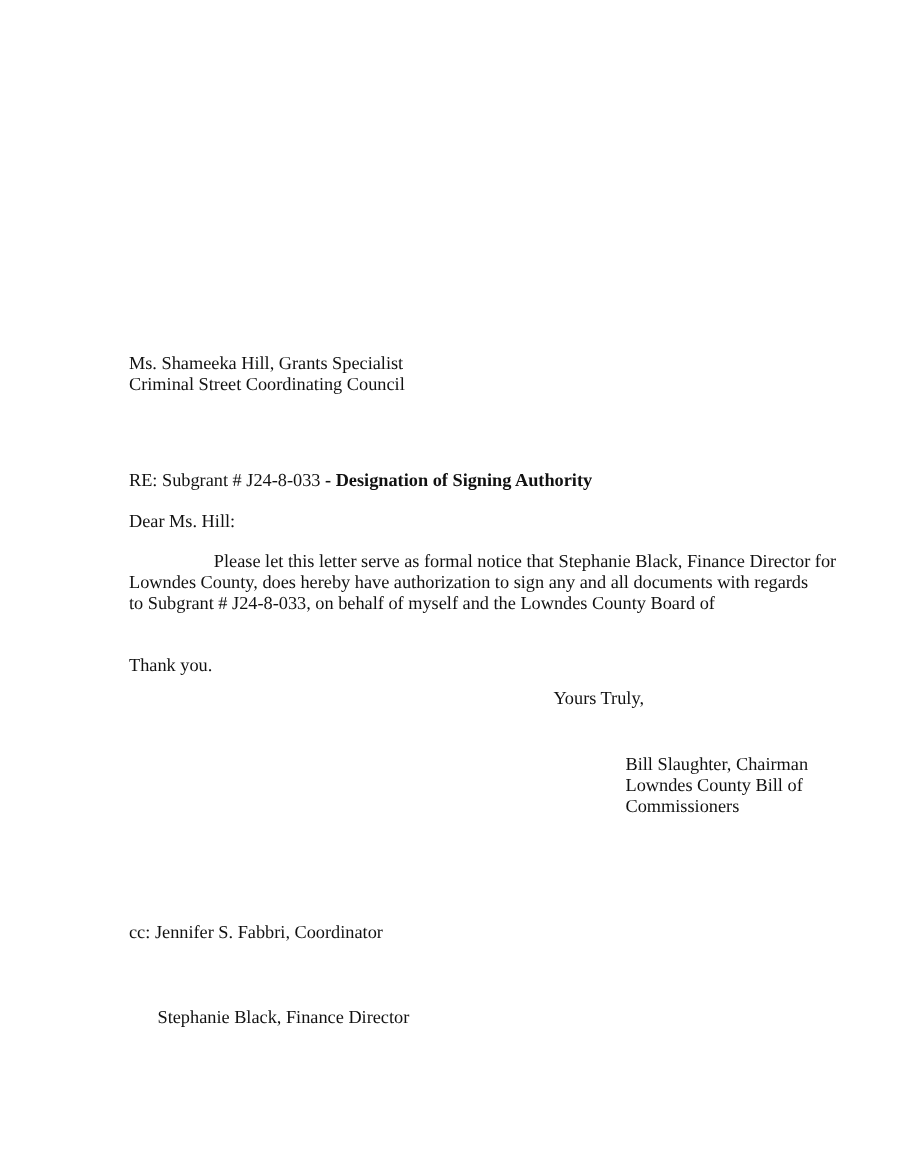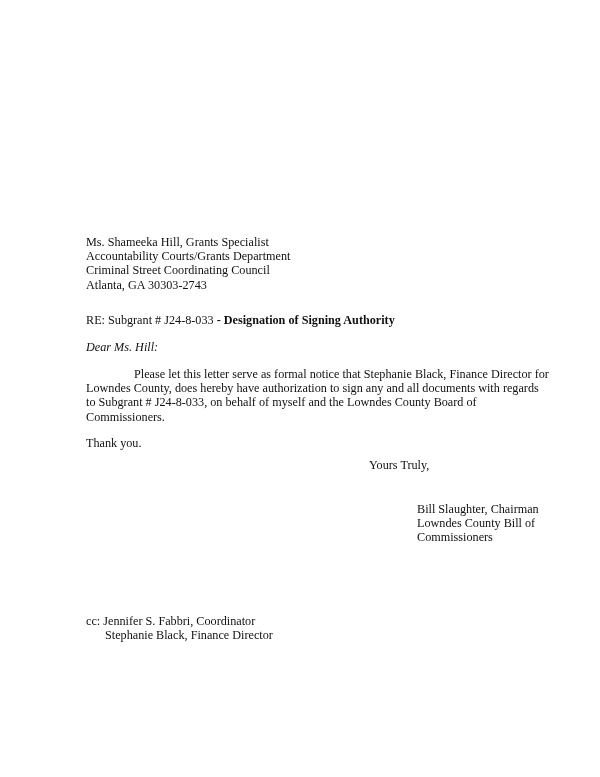--- a/index.html
+++ b/index.html
@@ -27,69 +27,66 @@
       position: absolute;
       left: 70px;
     }
     .line {
       display: block;
       white-space: nowrap;
     }
     .address { top: 235px; }
     .re { top: 313px; }
     .re .bold { font-weight: bold; text-align: center; }
-    .salutation { top: 340px; font-style: italic; }
+    .salutation { top: 340px; }
     .body-para {
       top: 367px;
       width: 480px;
     }
-    .body-para .indent { padding-left: 48px; }
+    .body-para .indent { padding-left: 48px; text-align: center; }
     .closing-thanks { top: 436px; }
     .signoff {
       position: absolute;
       left: 353px;
       top: 450px;
       margin-top: 8px;
     }
     .signature {
       position: absolute;
       left: 353px;
       top: 502px;
       margin-left: 48px;
     }
     .cc {
       top: 614px;
     }
-    .cc .cc-indent { padding-left: 19px; }
+    .cc .cc-indent { padding-left: 19px; margin-top: 43px; }
   </style>
 </head>
 <body>
 
 <div class="page">
 
   <div class="block address">
     <span class="line">Ms. Shameeka Hill, Grants Specialist</span>
-    <span class="line">Accountability Courts/Grants Department</span>
     <span class="line">Criminal Street Coordinating Council</span>
-    <span class="line">Atlanta, GA 30303-2743</span>
   </div>
 
   <div class="block re">
     <span class="line">
       <span>RE: Subgrant # J24-8-033 </span><span class="bold">- Designation of Signing Authority</span>
     </span>
   </div>
 
   <div class="block salutation">Dear Ms. Hill:</div>
 
   <div class="block body-para">
     <span class="line indent">Please let this letter serve as formal notice that Stephanie Black, Finance Director for</span>
     <span class="line">Lowndes County, does hereby have authorization to sign any and all documents with regards</span>
     <span class="line">to Subgrant # J24-8-033, on behalf of myself and the Lowndes County Board of</span>
-    <span class="line">Commissioners.</span>
   </div>
 
   <div class="block closing-thanks">Thank you.</div>
 
   <div class="signoff">Yours Truly,</div>
 
   <div class="signature">
     <span class="line">Bill Slaughter, Chairman</span>
     <span class="line">Lowndes County Bill of</span>
     <span class="line">Commissioners</span>

